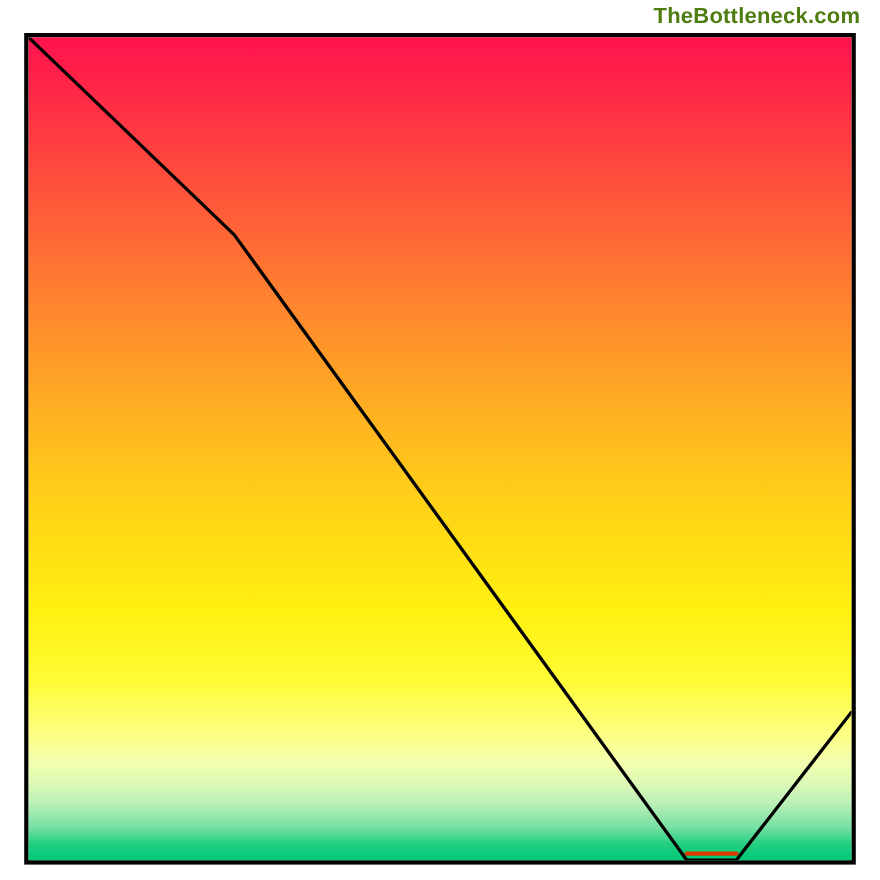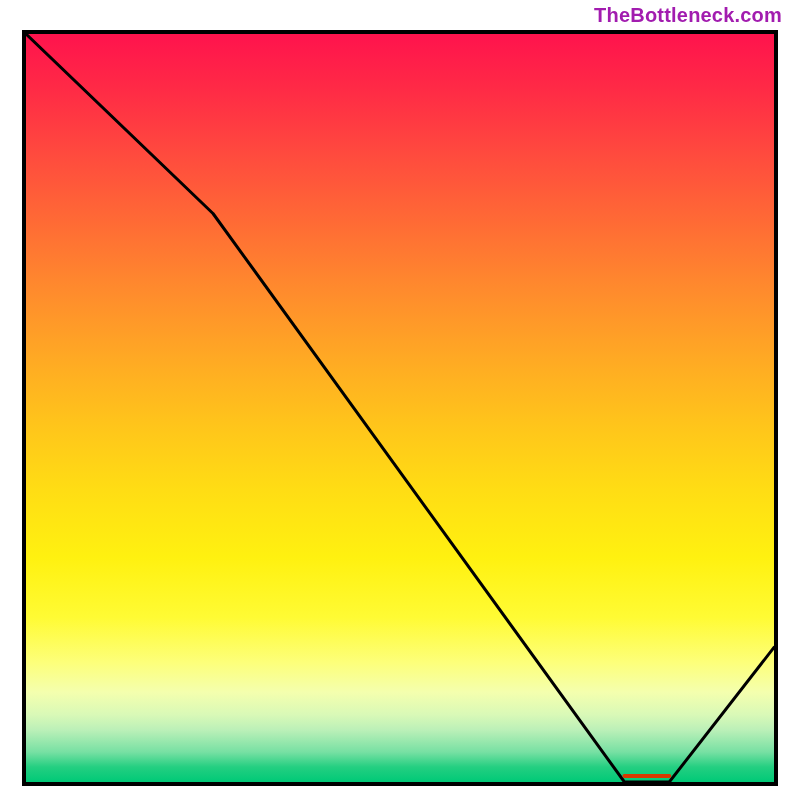--- a/index.html
+++ b/index.html
@@ -15,21 +15,21 @@
     position: relative;
     width: 800px;
     height: 800px;
   }
   .watermark {
     position: absolute;
     top: 4px;
     right: 18px;
     font-size: 20px;
     font-weight: 600;
-    color: #a21caf;
+    color: #4d7c0f;
     letter-spacing: 0.2px;
   }
   .plot-frame {
     position: absolute;
     left: 22px;
     top: 30px;
     width: 756px;
     height: 756px;
     border: 4px solid #000;
     box-sizing: border-box;

